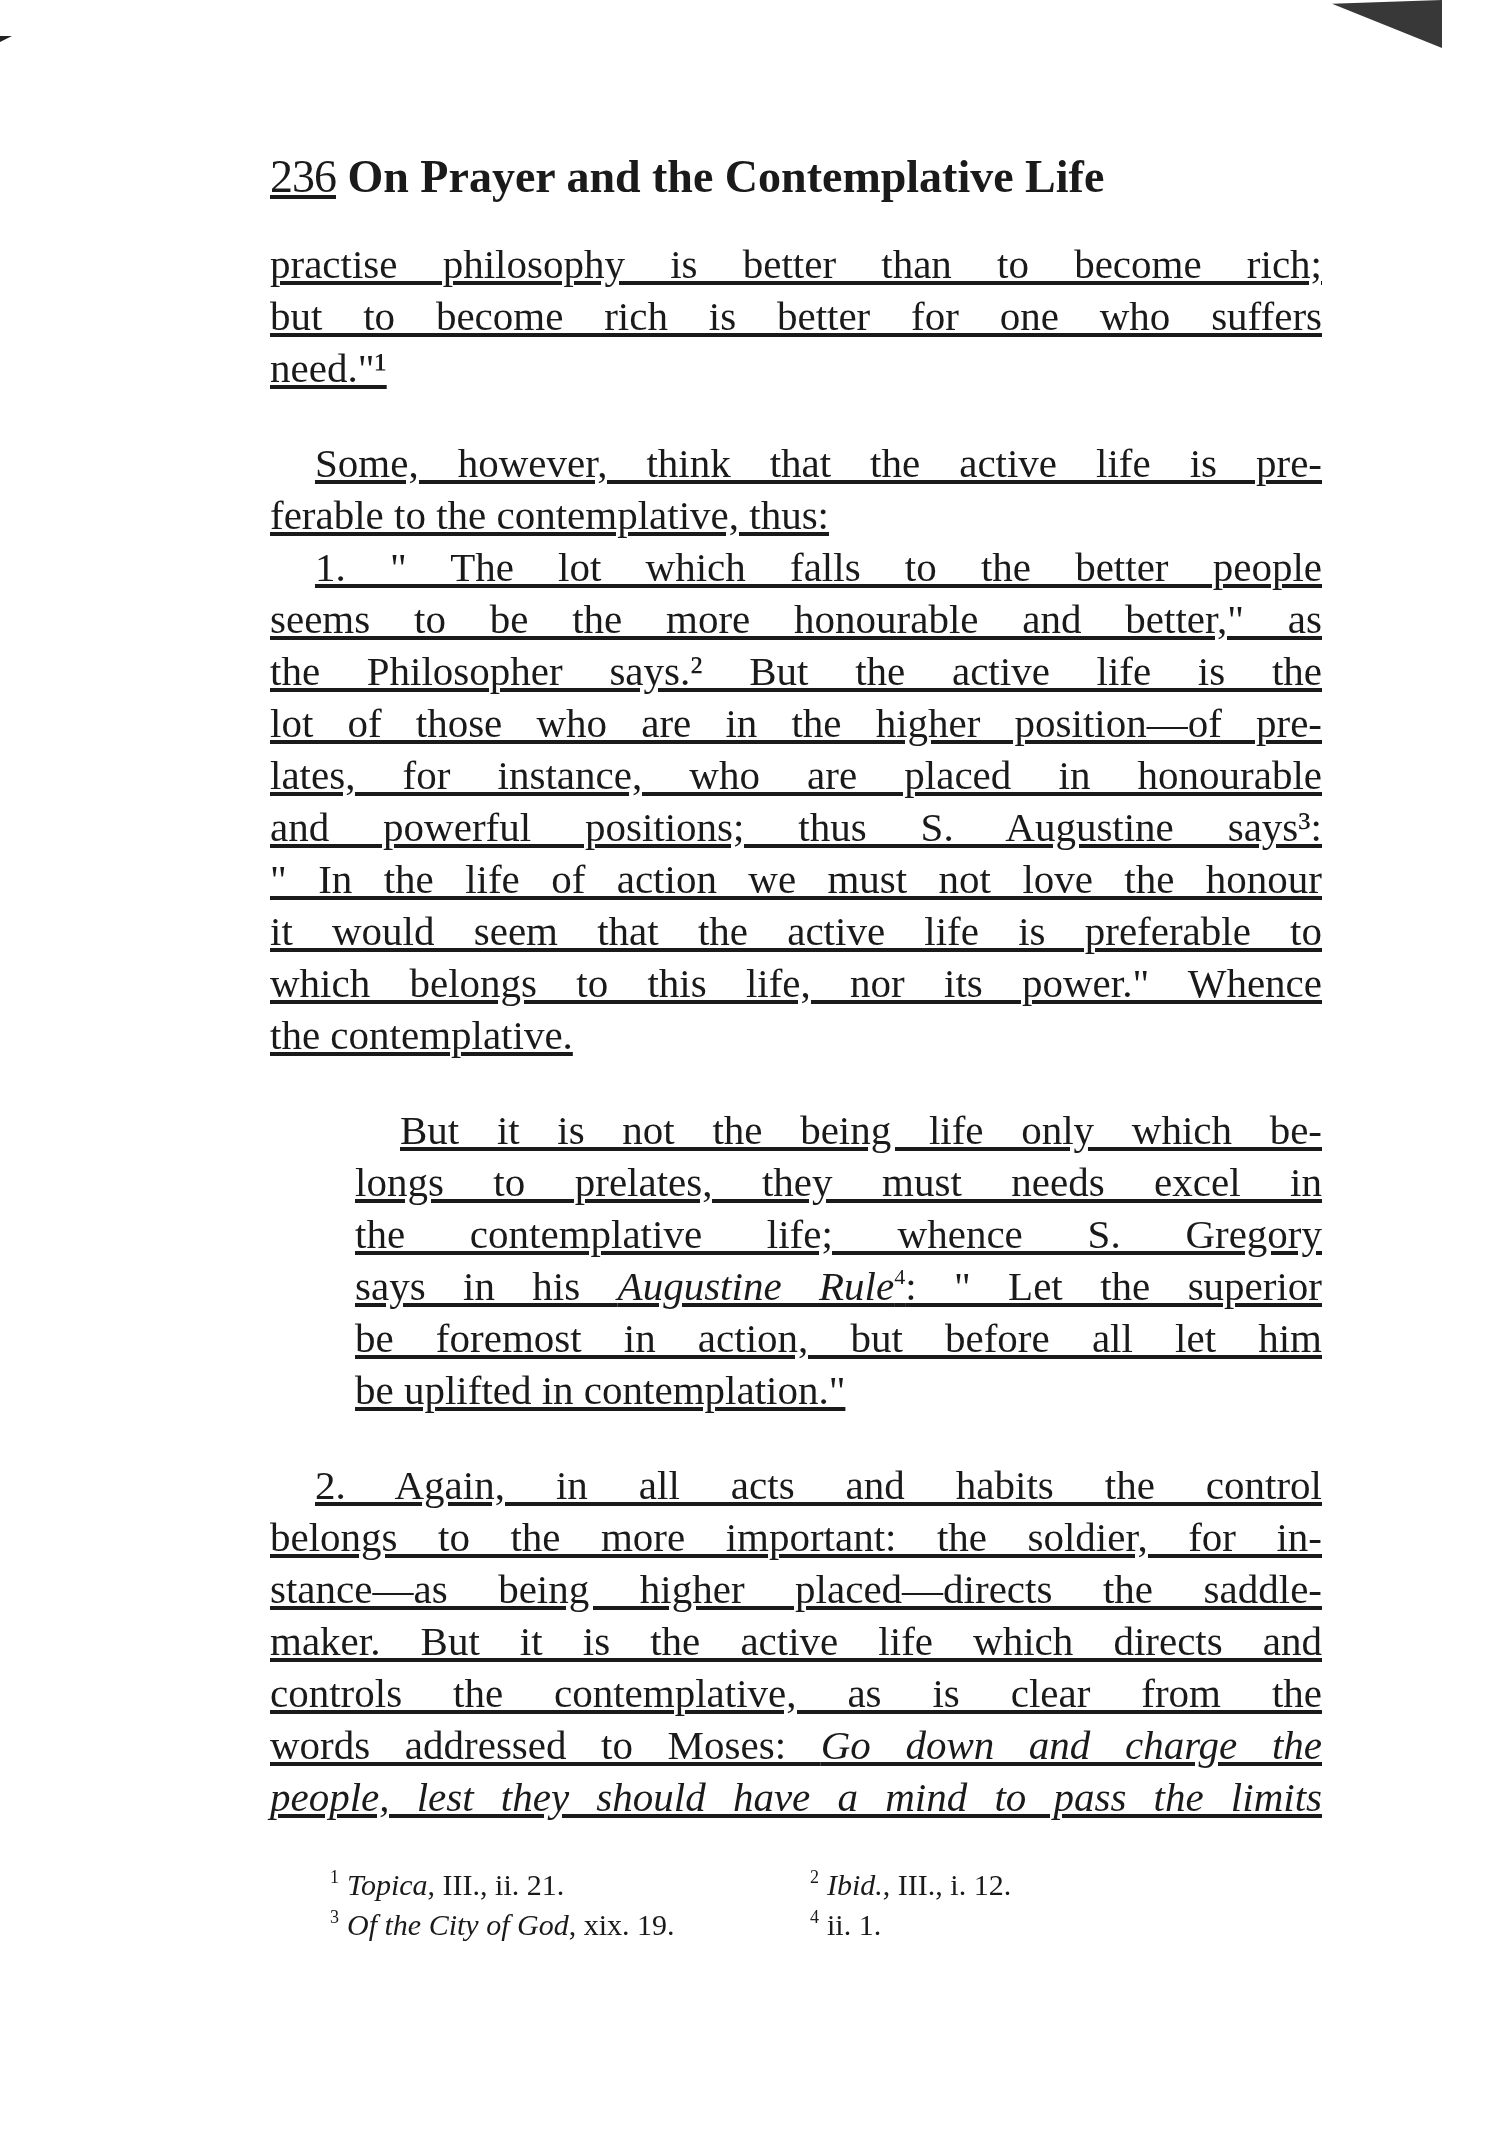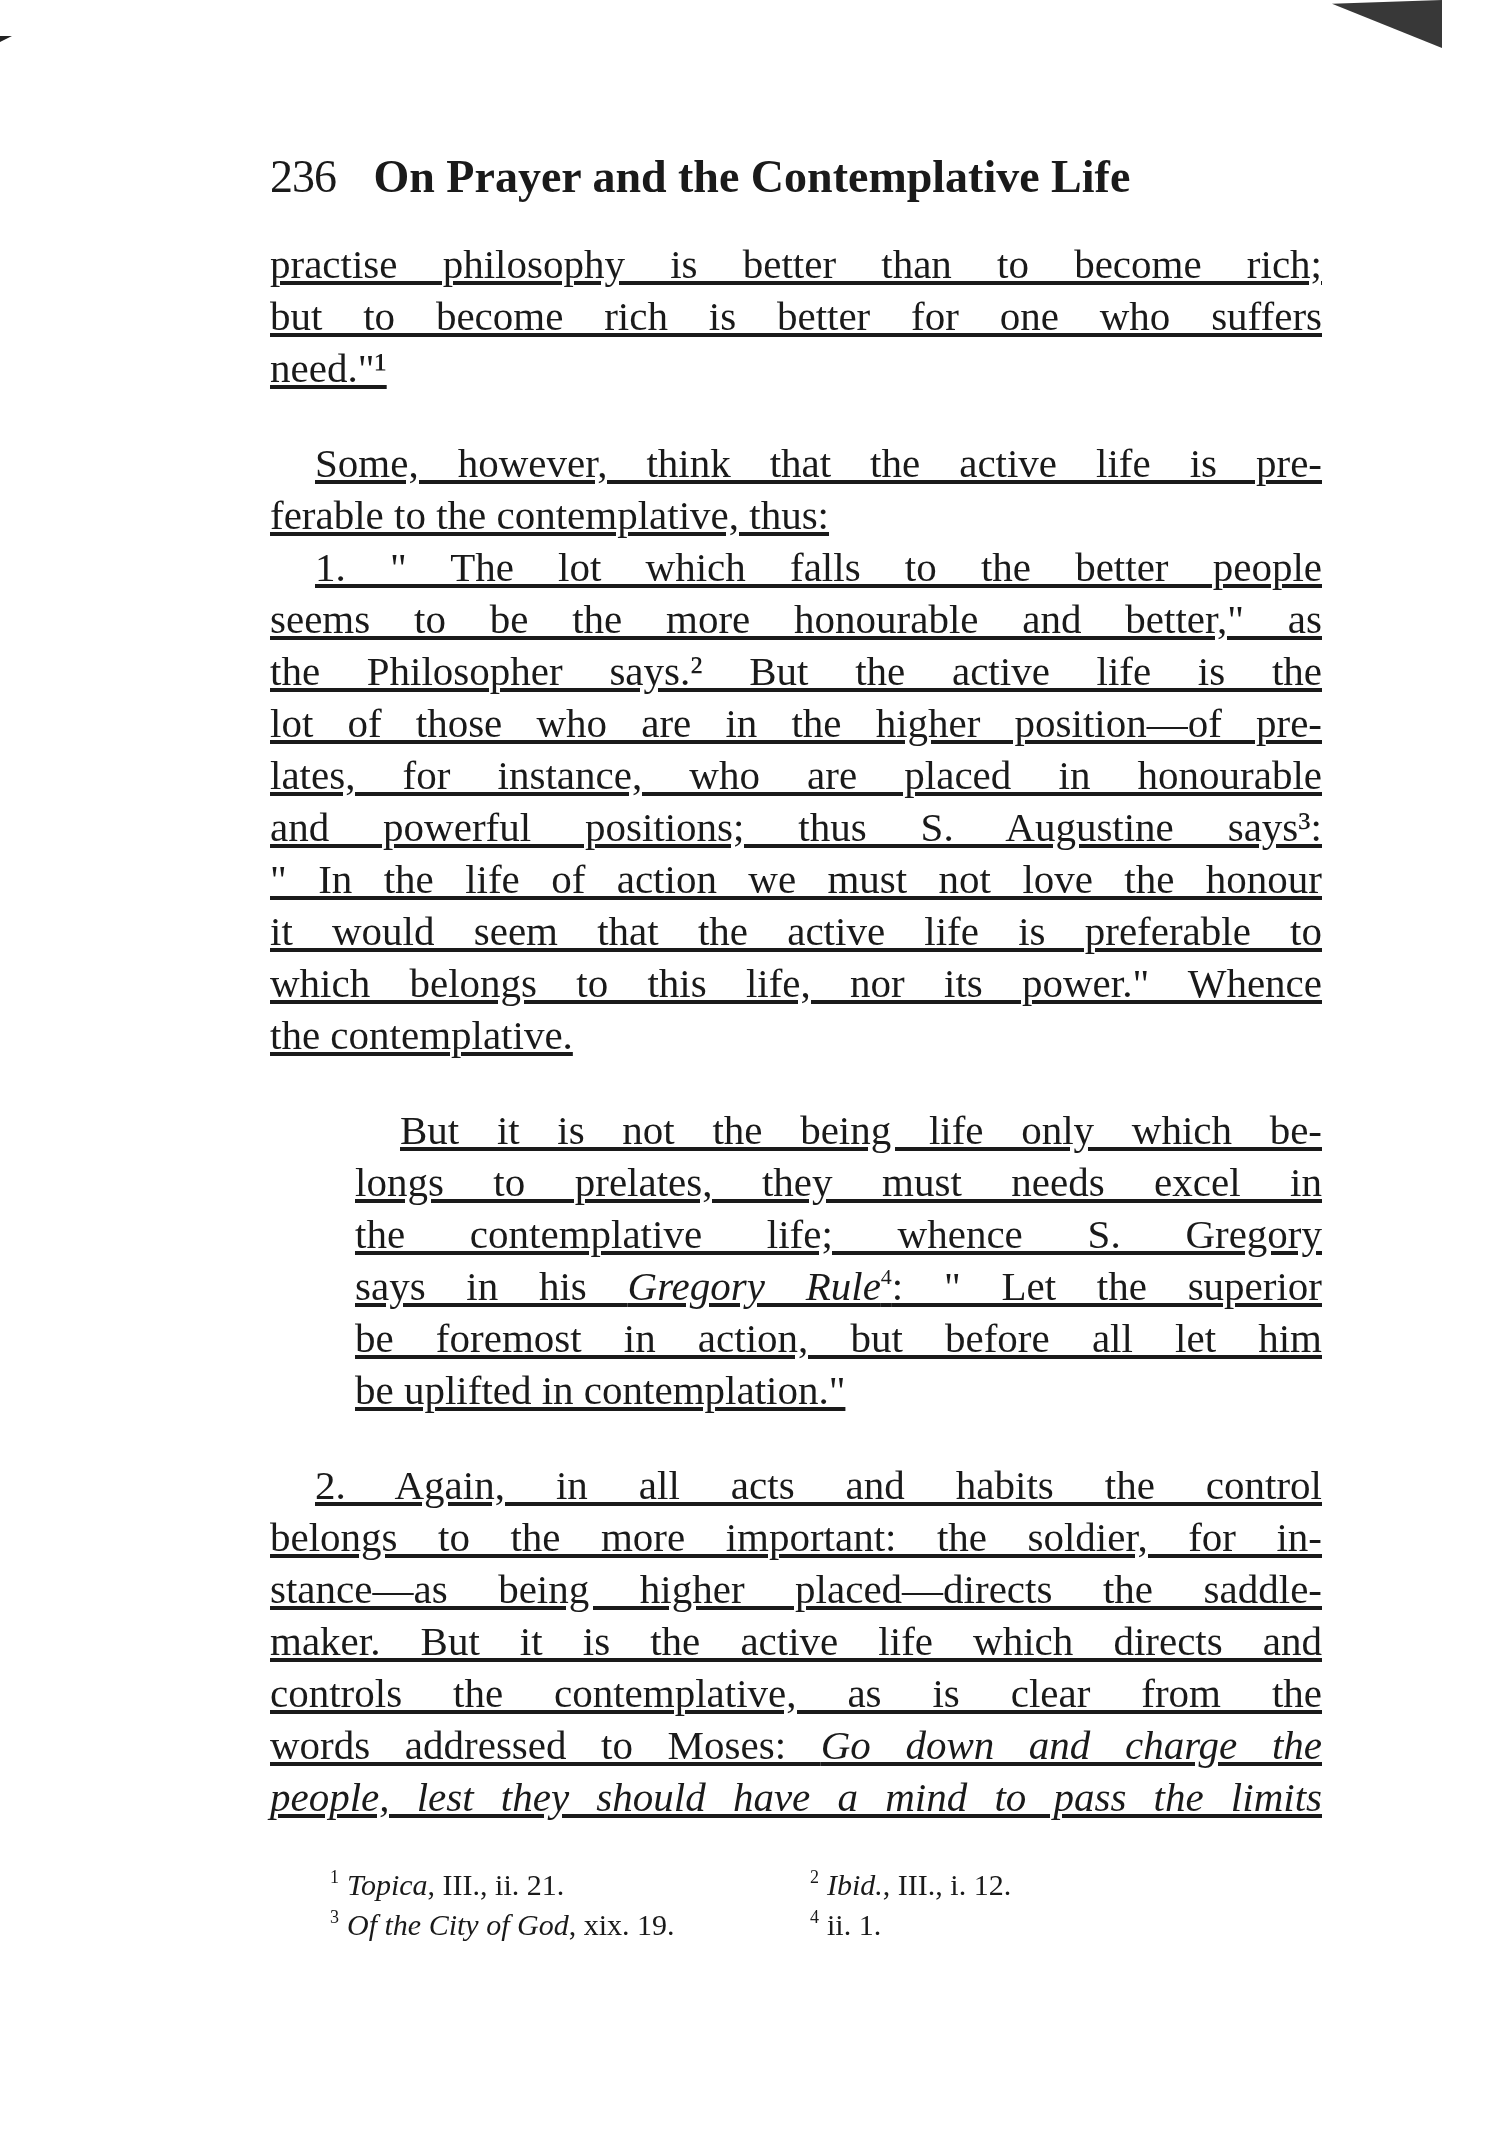--- a/index.html
+++ b/index.html
@@ -3,21 +3,21 @@
 <meta charset="utf-8">
 <style>
   html, body { margin: 0; padding: 0; background: #ffffff; }
   body { width: 1492px; height: 2137px; position: relative; overflow: hidden;
          font-family: "Liberation Serif", "DejaVu Serif", serif; color: #1a1a1a; }
   .corner-tl { position: absolute; left: 0; top: 36px; width: 12px; height: 6px; background:#222;
                clip-path: polygon(0 0, 100% 0, 0 100%); }
   .corner-tr { position: absolute; right: 50px; top: 0; width: 110px; height: 48px; background:#222;
                clip-path: polygon(0 8%, 100% 0, 100% 100%); opacity: .9; }
   .header { position: absolute; left: 270px; top: 150px; width: 1060px; font-size: 46px; }
-  .header .pno { display: inline-block; margin-right: 26px; letter-spacing: -1px; }
+  .header .pno { display: inline-block; letter-spacing: -1px; text-decoration: underline; }
   .header .title { display: inline-block; font-weight: bold; text-align: center; }
   .body { position: absolute; left: 270px; top: 238px; width: 1052px; font-size: 41px; line-height: 52px; text-align: justify; text-decoration: underline; }
   .line { display: block; text-align: justify; text-align-last: justify; white-space: nowrap; }
   .line.last { text-align-last: left; }
   .p { margin: 0; }
   .gap { height: 43px; }
   .indent1 { padding-left: 45px; }
   .block { padding-left: 85px; }
   sup { font-size: 22px; vertical-align: 16px; line-height: 0; }
   i { font-style: italic; }
@@ -66,21 +66,21 @@
     <span class="line">which belongs to this life, nor its power." Whence</span>
     <span class="line last">the contemplative.</span>
   </div>
 
   <div class="gap"></div>
 
   <div class="p block">
     <span class="line indent1">But it is not the being life only which be-</span>
     <span class="line">longs to prelates, they must needs excel in</span>
     <span class="line">the contemplative life; whence S. Gregory</span>
-    <span class="line"><span>says in his </span><i>Gregory Rule</i><sup>4</sup><span>: " Let the superior</span></span>
+    <span class="line"><span>says in his </span><i>Augustine Rule</i><sup>4</sup><span>: " Let the superior</span></span>
     <span class="line">be foremost in action, but before all let him</span>
     <span class="line last">be uplifted in contemplation."</span>
   </div>
 
   <div class="gap"></div>
 
   <div class="p">
     <span class="line indent1">2. Again, in all acts and habits the control</span>
     <span class="line">belongs to the more important: the soldier, for in-</span>
     <span class="line">stance—as being higher placed—directs the saddle-</span>

